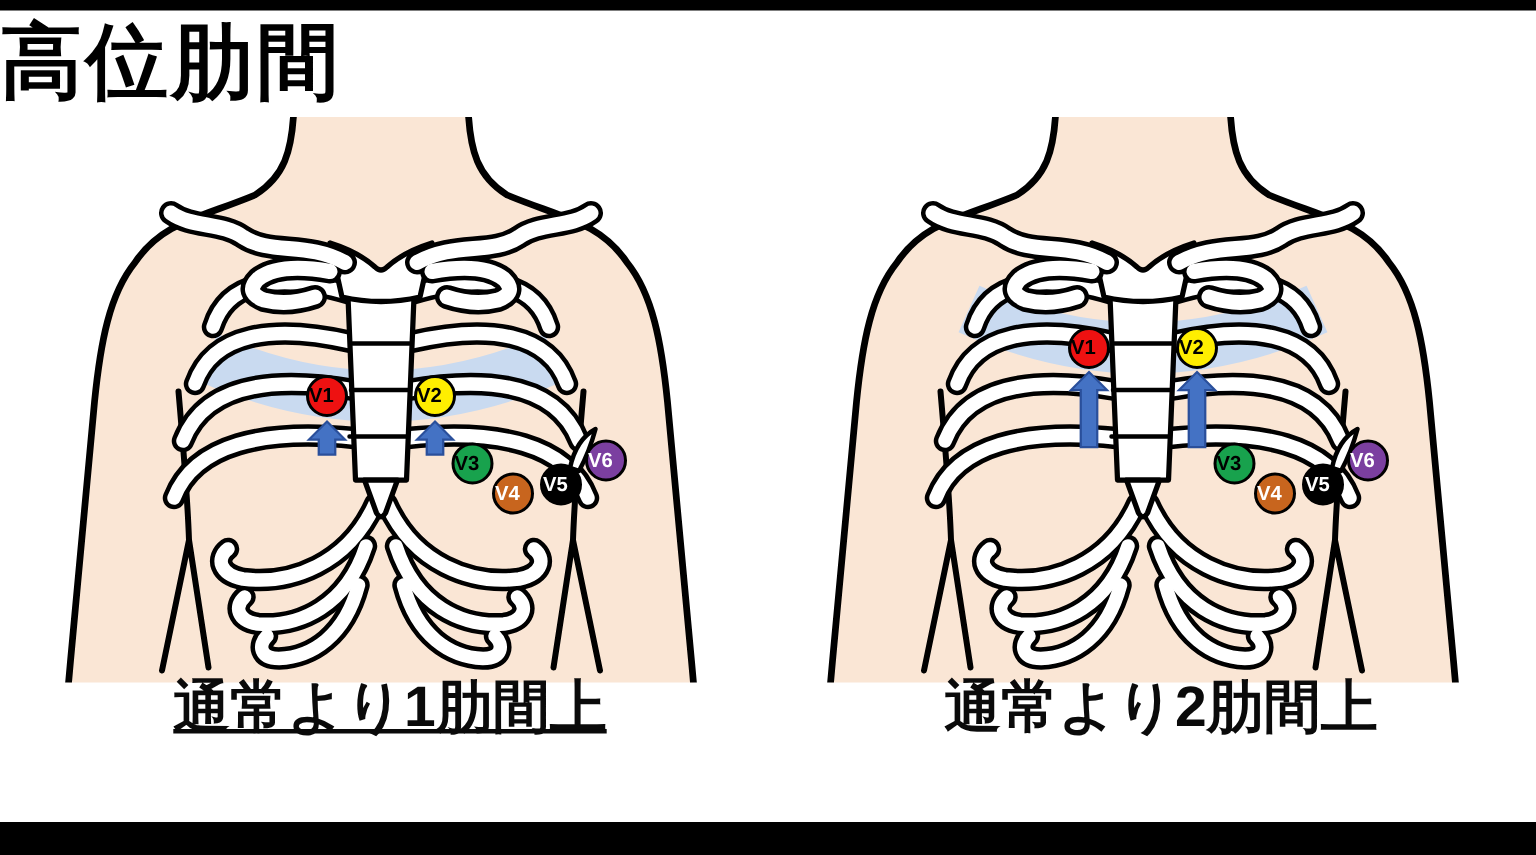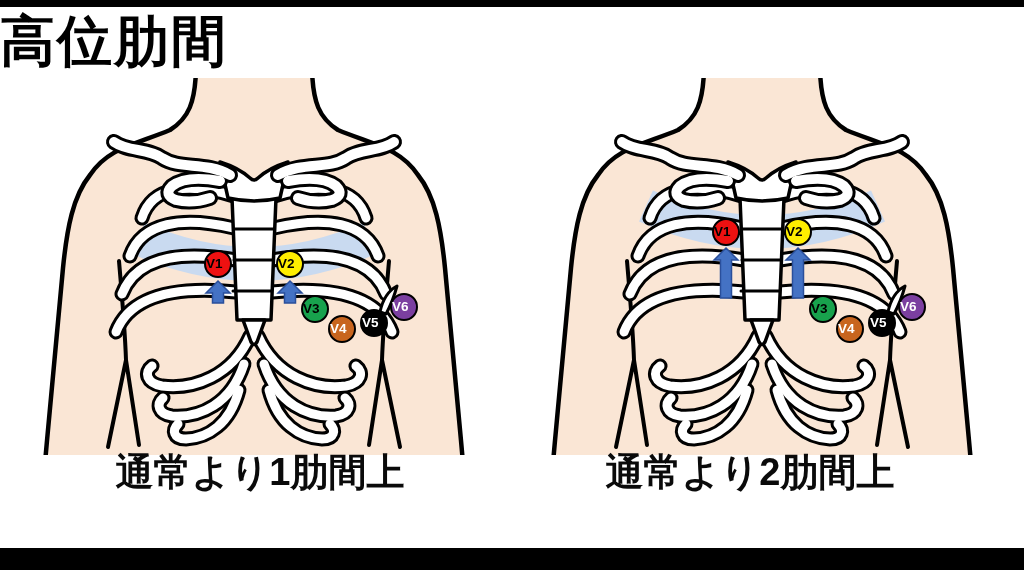--- a/index.html
+++ b/index.html
@@ -21,22 +21,22 @@
   .electrodes{position:absolute;left:0;top:0;width:470px;height:377px;}
   .electrode{
     position:absolute;width:28px;height:28px;border-radius:50%;
     border:2.5px solid #000;box-sizing:border-box;
     font-size:13.5px;font-weight:bold;text-align:left;line-height:23px;
   }
   .caption{
     position:absolute;top:448px;width:494px;text-align:center;
     font-size:38px;font-weight:bold;color:#0a0a0a;line-height:49px;
   }
-  .caption.left{left:13px;}
-  .caption.right{left:503px;}
+  .caption.left{left:13px;text-decoration:underline;}
+  .caption.right{left:527px;}
   .defs-holder{position:absolute;width:0;height:0;overflow:hidden;}
 </style>
 </head>
 <body>
 
 <div class="stage">
 
   <svg class="defs-holder" aria-hidden="true">
     <defs>
       <g id="torso-body">

